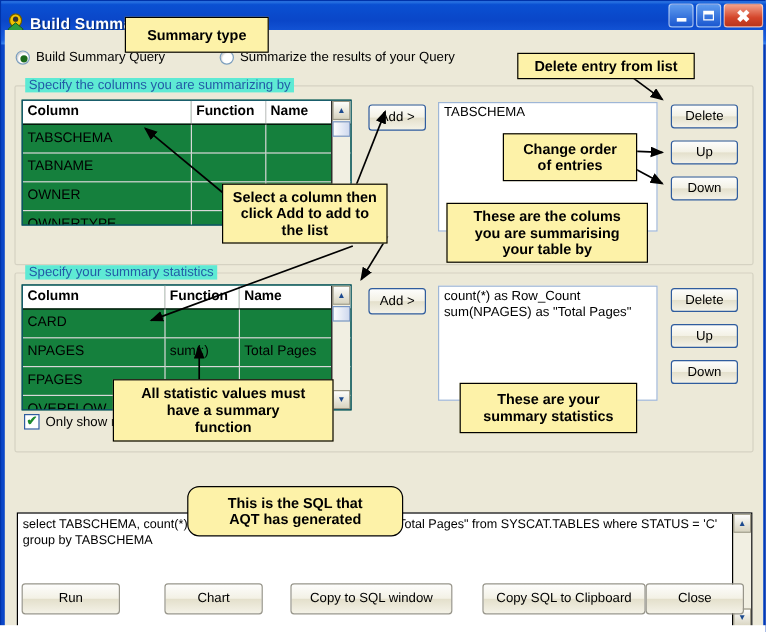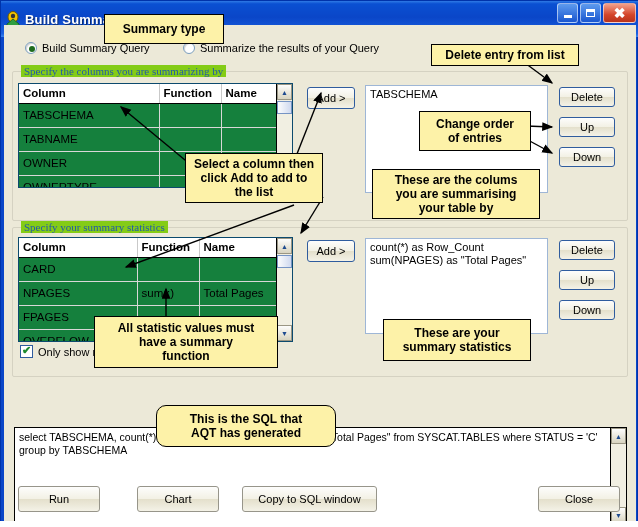--- a/index.html
+++ b/index.html
@@ -76,25 +76,24 @@
   
   .groupbox {
     position: absolute;
     border: 1px solid #d5d2c2;
     border-radius: 2px;
     background: transparent;
   }
   .group-legend {
     position: absolute;
     top: -7px; left: 8px;
-    background: #84cc16;
+    background: #5eead4;
     padding: 0 3px;
     font-size: 11px; color: #225ba6;
     white-space: nowrap;
-    font-family: Liberation Serif, serif;
   }
 
   
   .gridwrap {
     position: absolute;
     border: 1px solid #0c4a6e;
     background: #15803d;
     overflow: hidden;
   }
   table.grid { border-collapse: collapse; width: 100%; table-layout: fixed; }
@@ -229,21 +228,21 @@
       </div>
       <div class="tb-btn close">
         <span class="tb-glyph-close">✖</span>
       </div>
     </div>
   </div>
 
   <div id="client">
 
     <div class="radio-row">
-      <div class="radio checked" style="left:12px; top:0px;align-items:center;">
+      <div class="radio checked" style="left:0px; top:0px;align-items:center;">
         <span class="dot"></span>
         <span class="lbl">Build Summary Query</span>
       </div>
       <div class="radio" style="left:170px; top:0px;">
         <span class="dot"></span>
         <span class="lbl">Summarize the results of your Query</span>
       </div>
     </div>
 
     <div class="groupbox" style="left:8px; top:46px; width:616px; height:150px;">
@@ -375,20 +374,21 @@
       <div class="vscroll">
         <div class="arrow">▲</div>
         <div class="spacer"></div>
         <div class="arrow">▼</div>
       </div>
     </div>
 
     <div class="btn" style="left:14px;  top:461px; width:82px;  height:26px;">Run</div>
     <div class="btn" style="left:133px; top:461px; width:82px;  height:26px;">Chart</div>
     <div class="btn" style="left:238px; top:461px; width:135px; height:26px;">Copy to SQL window</div>
+    <div class="btn" style="left:398px; top:461px; width:136px; height:26px;">Copy SQL to Clipboard</div>
     <div class="btn" style="left:534px; top:461px; width:82px;  height:26px;">Close</div>
 
   </div>
 
   <svg class="arrows" viewBox="0 0 638 527">
     <defs>
       <marker id="ah" markerWidth="9" markerHeight="9" refX="7" refY="3.2" orient="auto">
         <path d="M0,0 L8,3.2 L0,6.4 z" fill="#000"></path>
       </marker>
     </defs>

